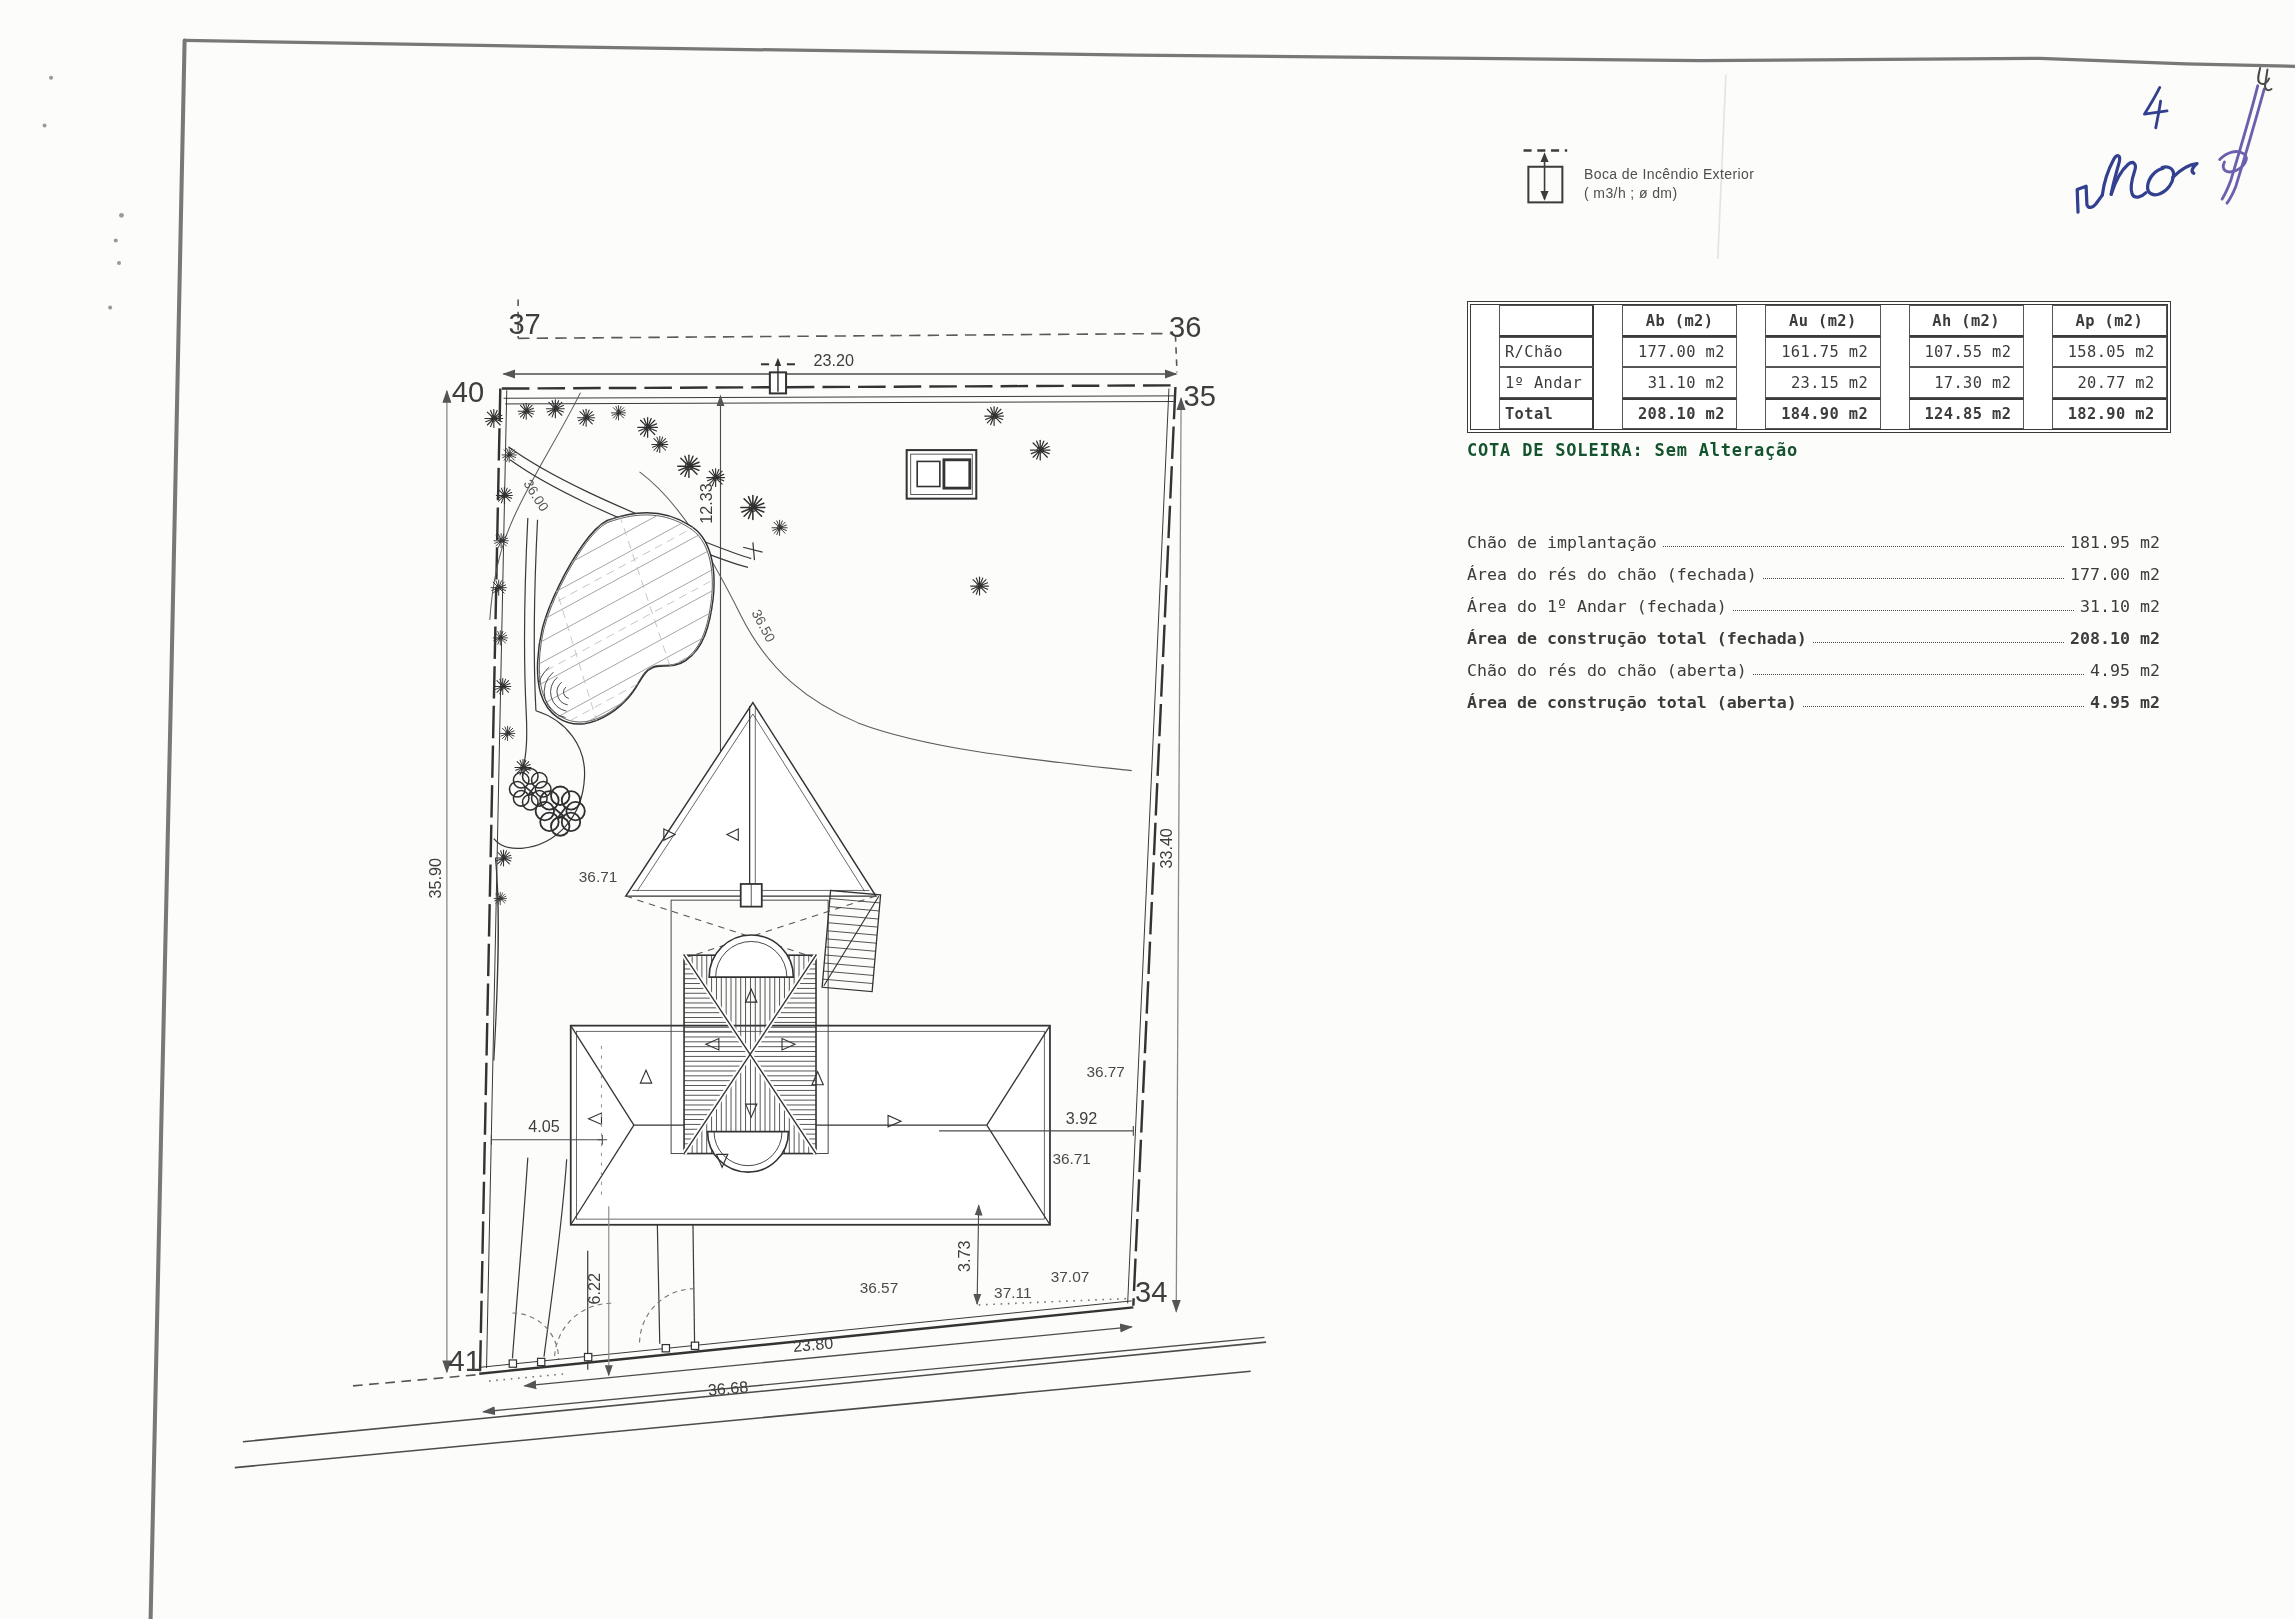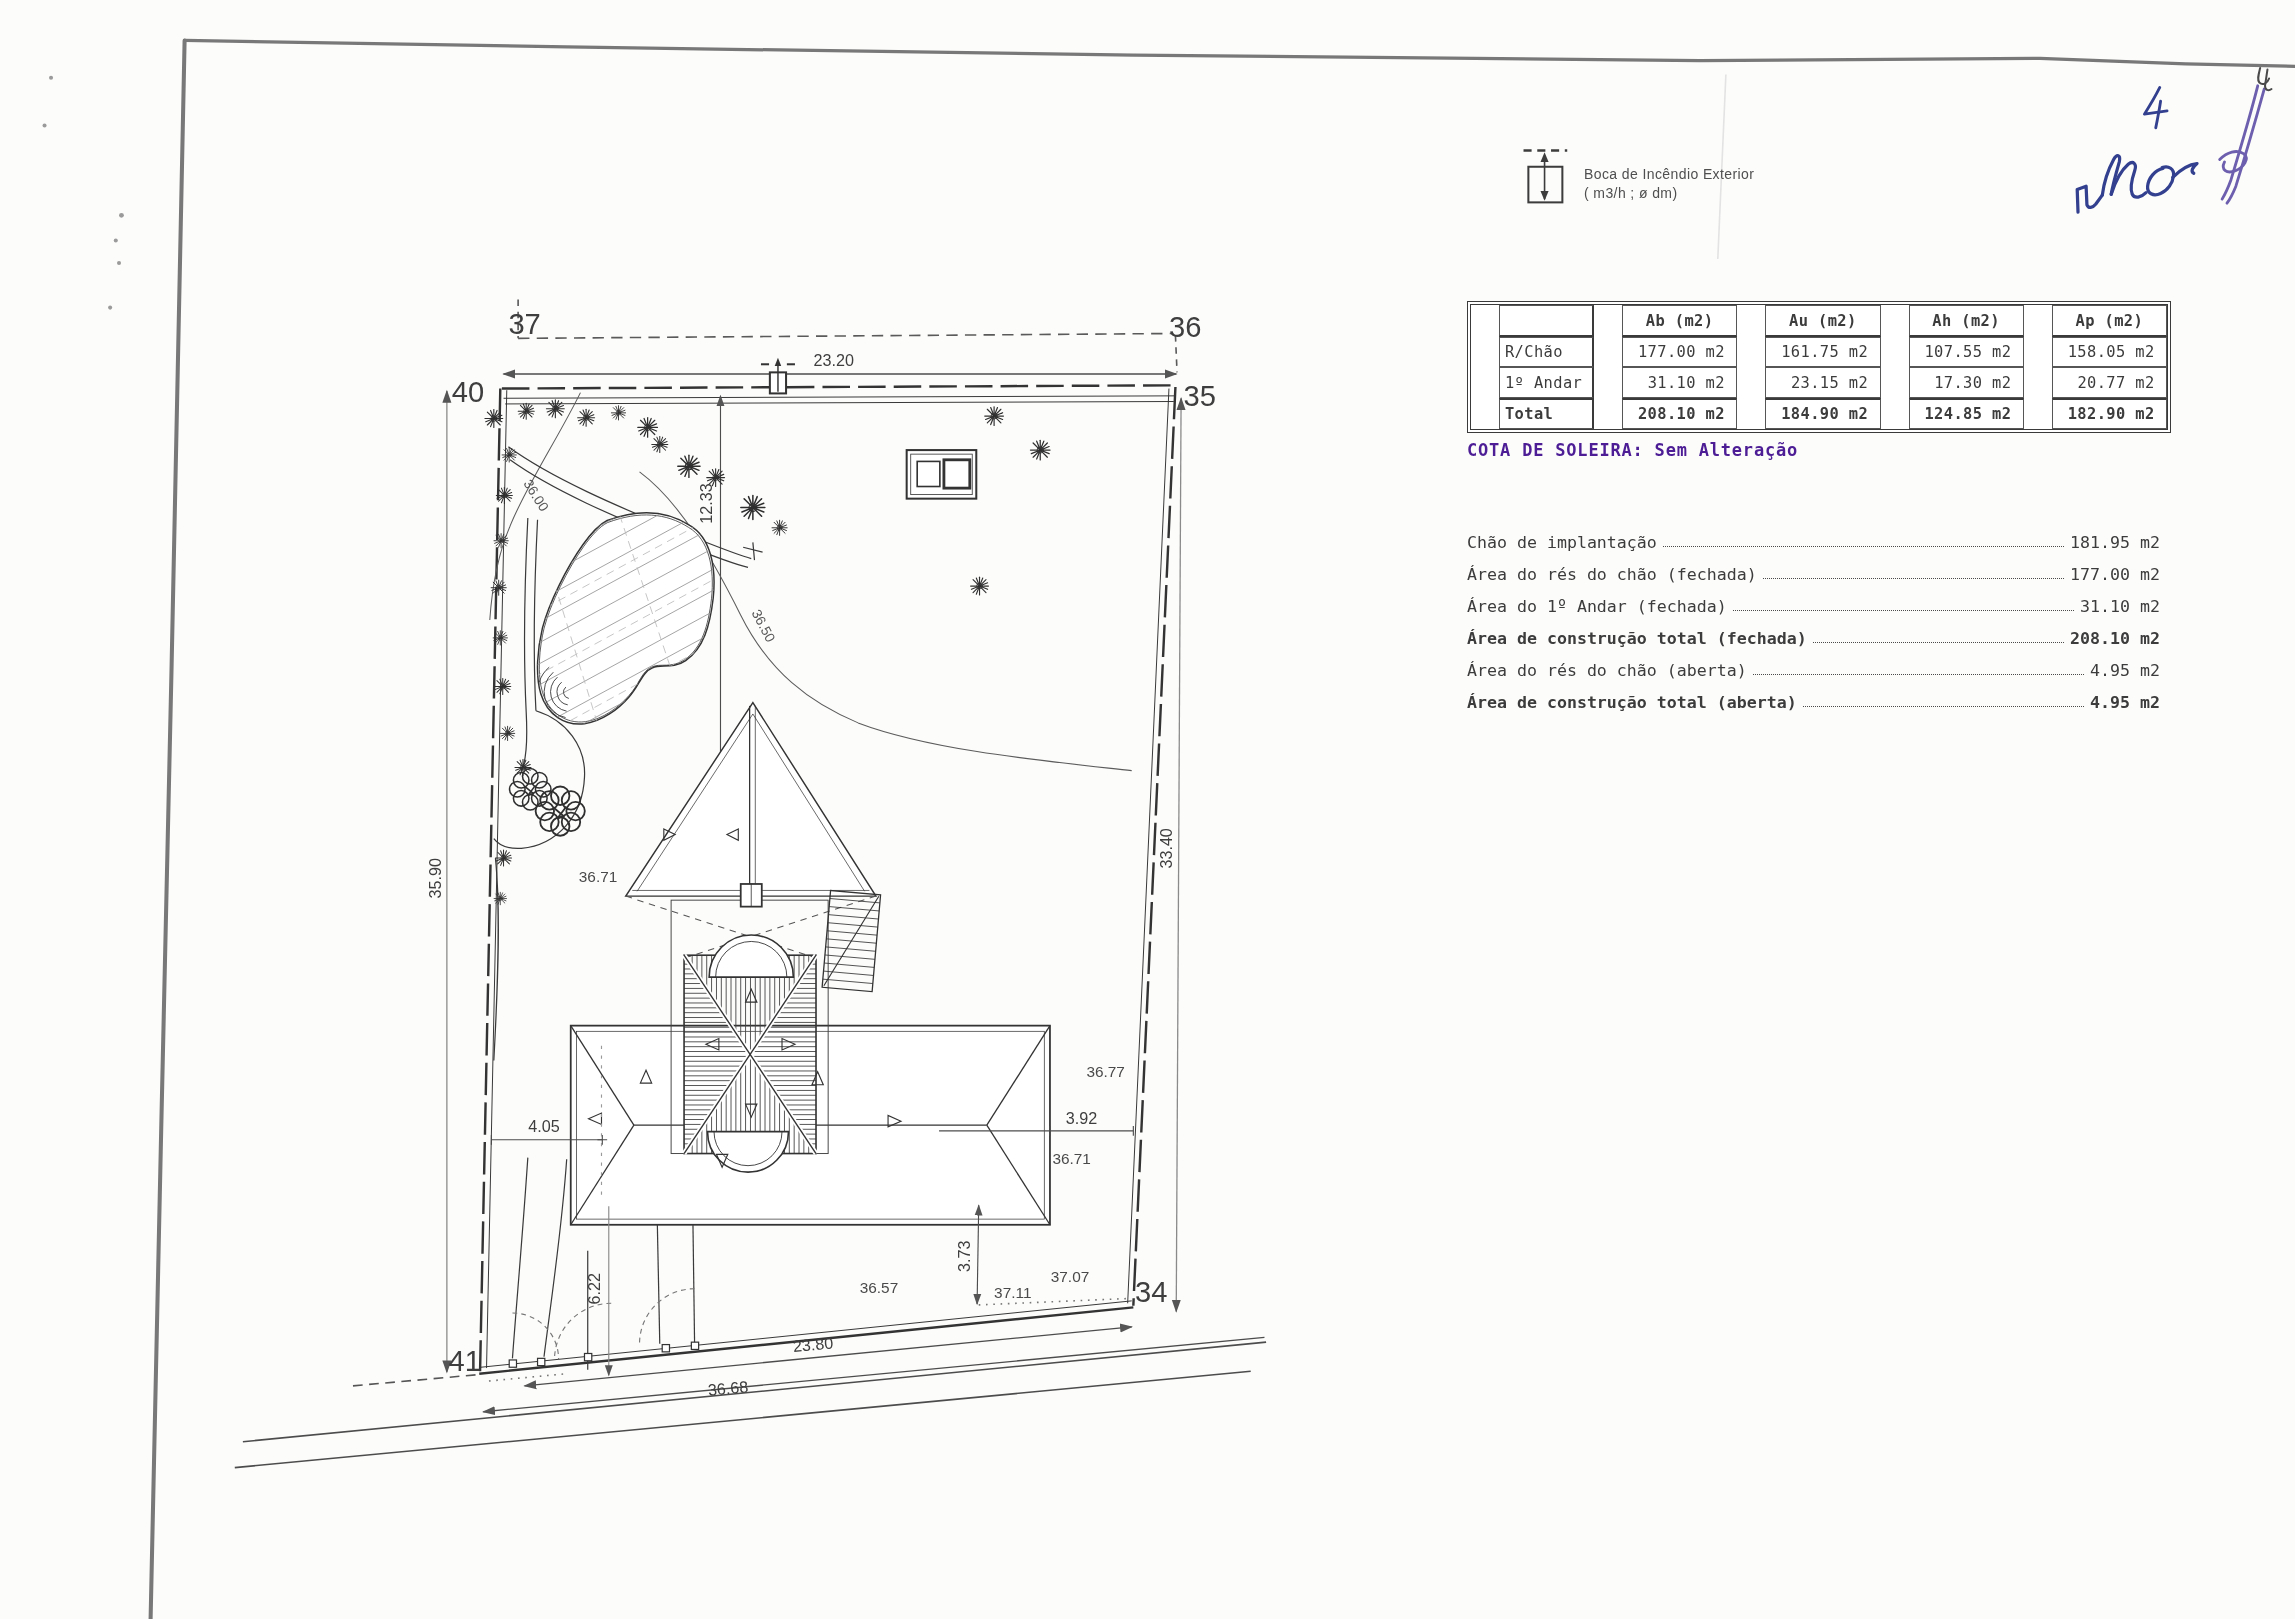--- a/index.html
+++ b/index.html
@@ -13,21 +13,21 @@
   
   .areas-table{left:1467px;top:301px;width:696px;border:4px double #3a3a3a;
                display:grid;grid-template-columns:123px repeat(4,1fr);
                font-size:15.4px;letter-spacing:0.4px;color:#3c3c3c;background:#fff;}
   .areas-table .cell{border:0.8px solid #565656;padding:5.7px 4.9px 4.9px 4.9px;white-space:nowrap;margin-left:28px;}
   .areas-table .hdr{text-align:center;font-weight:bold;border-bottom:2.4px double #3a3a3a;}
   .areas-table .rowlbl{border-right:2.4px double #3a3a3a;}
   .areas-table .val{text-align:right;padding-right:11.3px;}
   .areas-table .total{font-weight:bold;border-top:2.4px double #3a3a3a;}
   
-  .cota{left:1467px;top:440px;font-size:17px;font-weight:bold;letter-spacing:0.8px;color:#4c1d95;}
+  .cota{left:1467px;top:440px;font-size:17px;font-weight:bold;letter-spacing:0.8px;color:#14532d;}
   
   .area-list{left:1467px;top:520px;width:693px;font-size:16.6px;color:#3c3c3c;}
   .area-list .line{display:flex;align-items:flex-end;height:32px;white-space:nowrap;}
   .area-list .leader{flex:1;border-bottom:1.6px dotted #4a4a4a;margin:0 6.5px 4.9px 6.5px;min-width:24px;}
   .area-list .value{text-align:right;}
   .area-list .bold{font-weight:bold;}
 </style>
 </head>
 <body>
 
@@ -458,21 +458,21 @@
     <span>Área do 1º Andar (fechada)</span>
     <span class="leader"></span>
     <span class="value">31.10 m2</span>
   </div>
   <div class="line bold">
     <span>Área de construção total (fechada)</span>
     <span class="leader"></span>
     <span class="value">208.10 m2</span>
   </div>
   <div class="line">
-    <span>Área do rés do chão (aberta)</span>
+    <span>Chão do rés do chão (aberta)</span>
     <span class="leader"></span>
     <span class="value">4.95 m2</span>
   </div>
   <div class="line bold">
     <span>Área de construção total (aberta)</span>
     <span class="leader"></span>
     <span class="value">4.95 m2</span>
   </div>
 </div>
 

